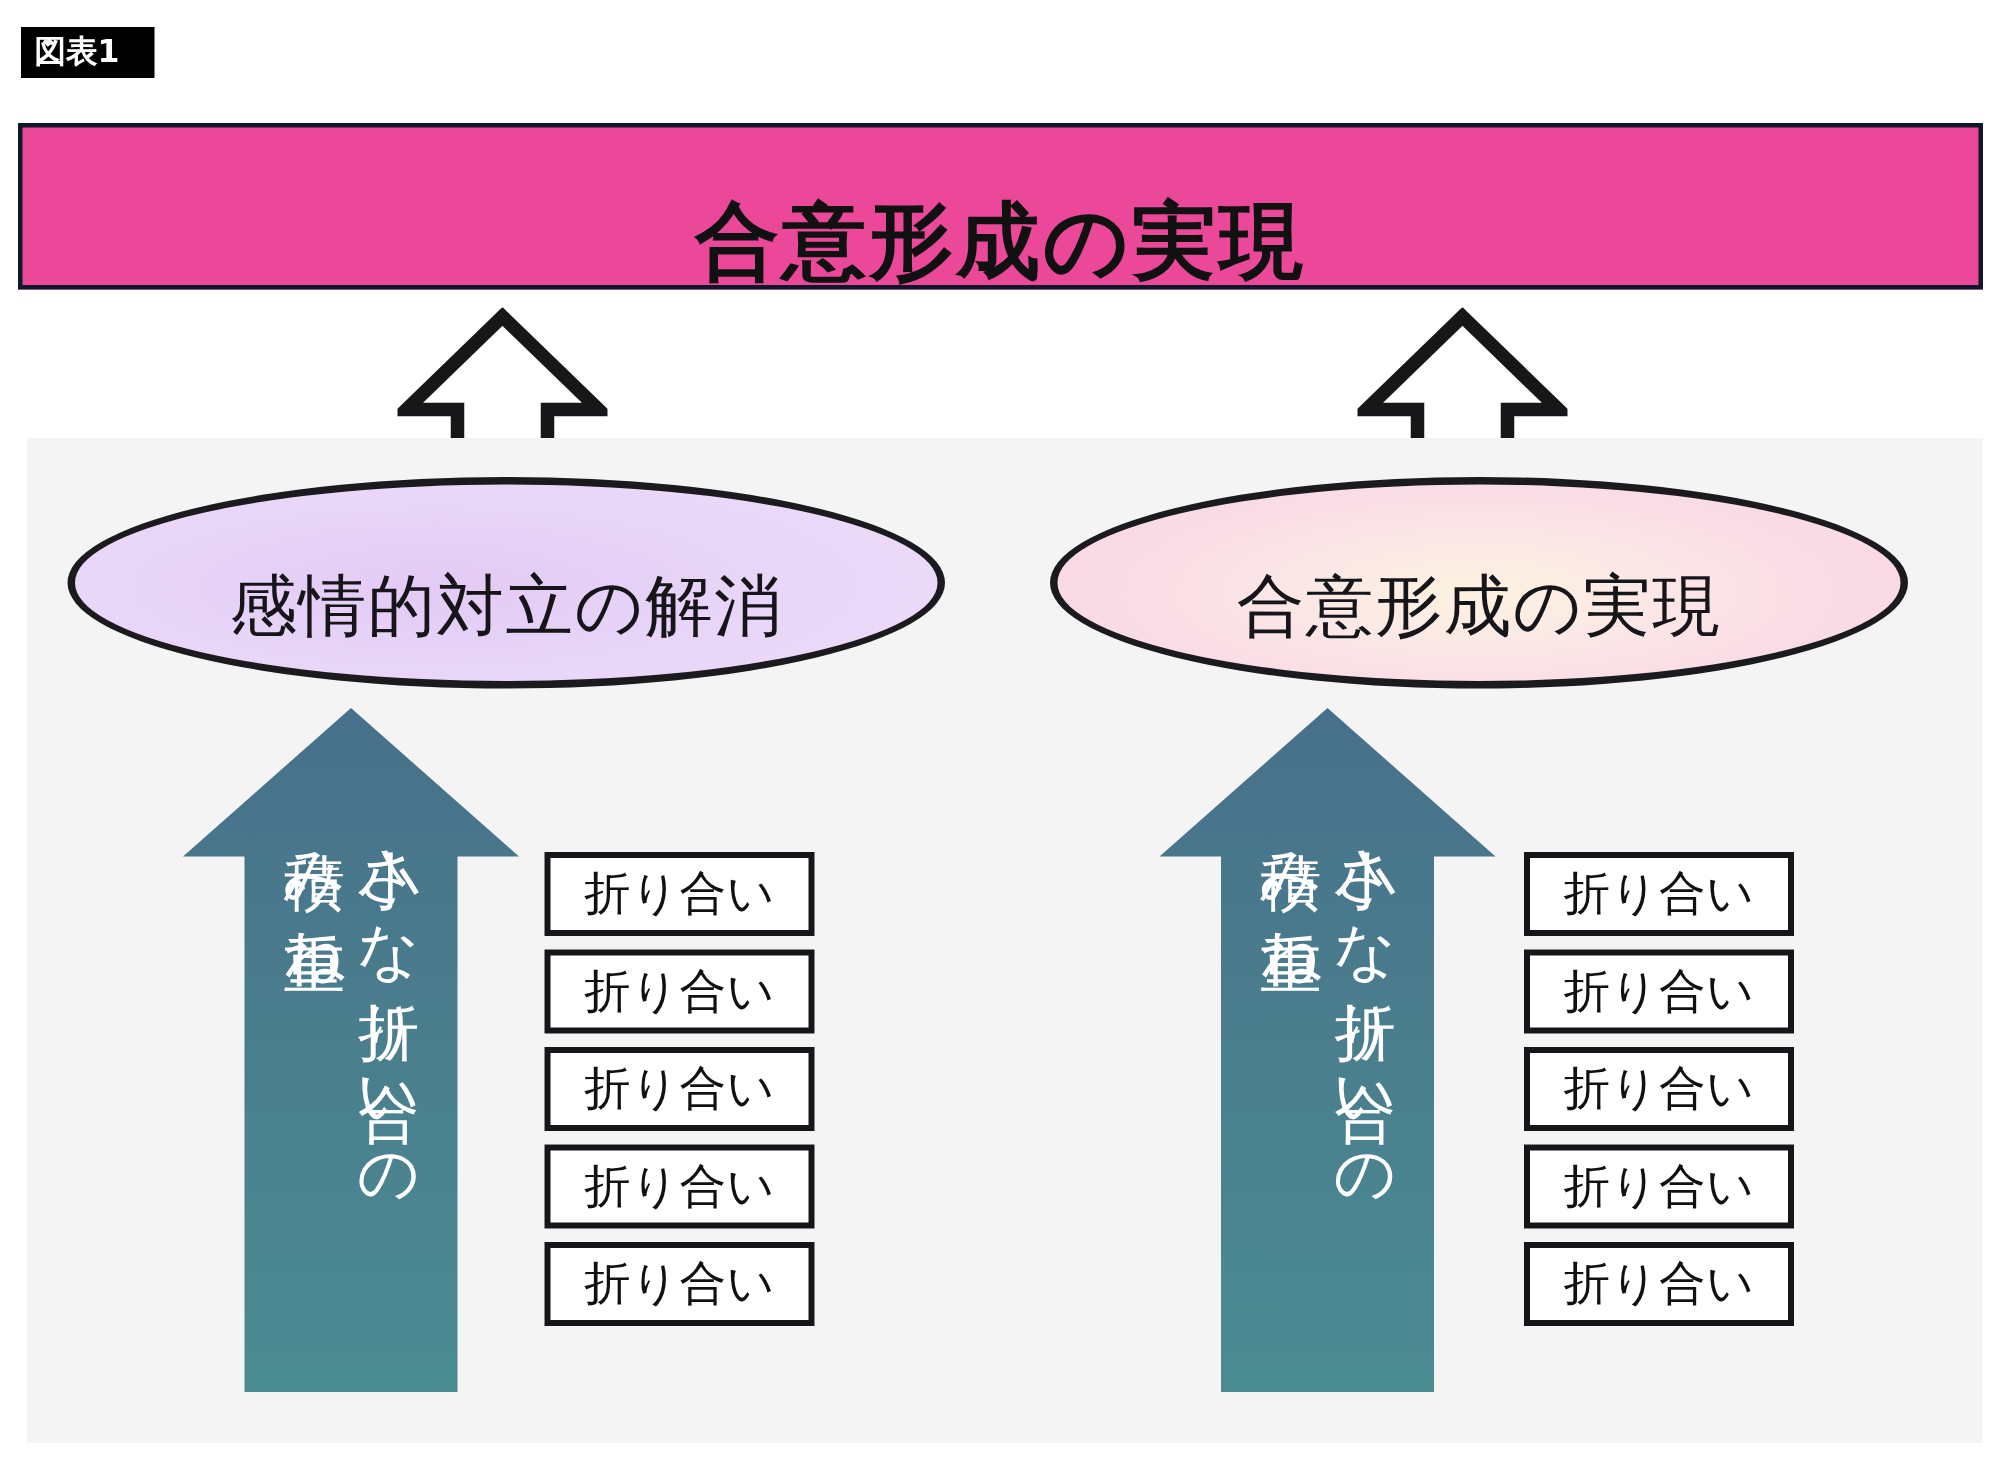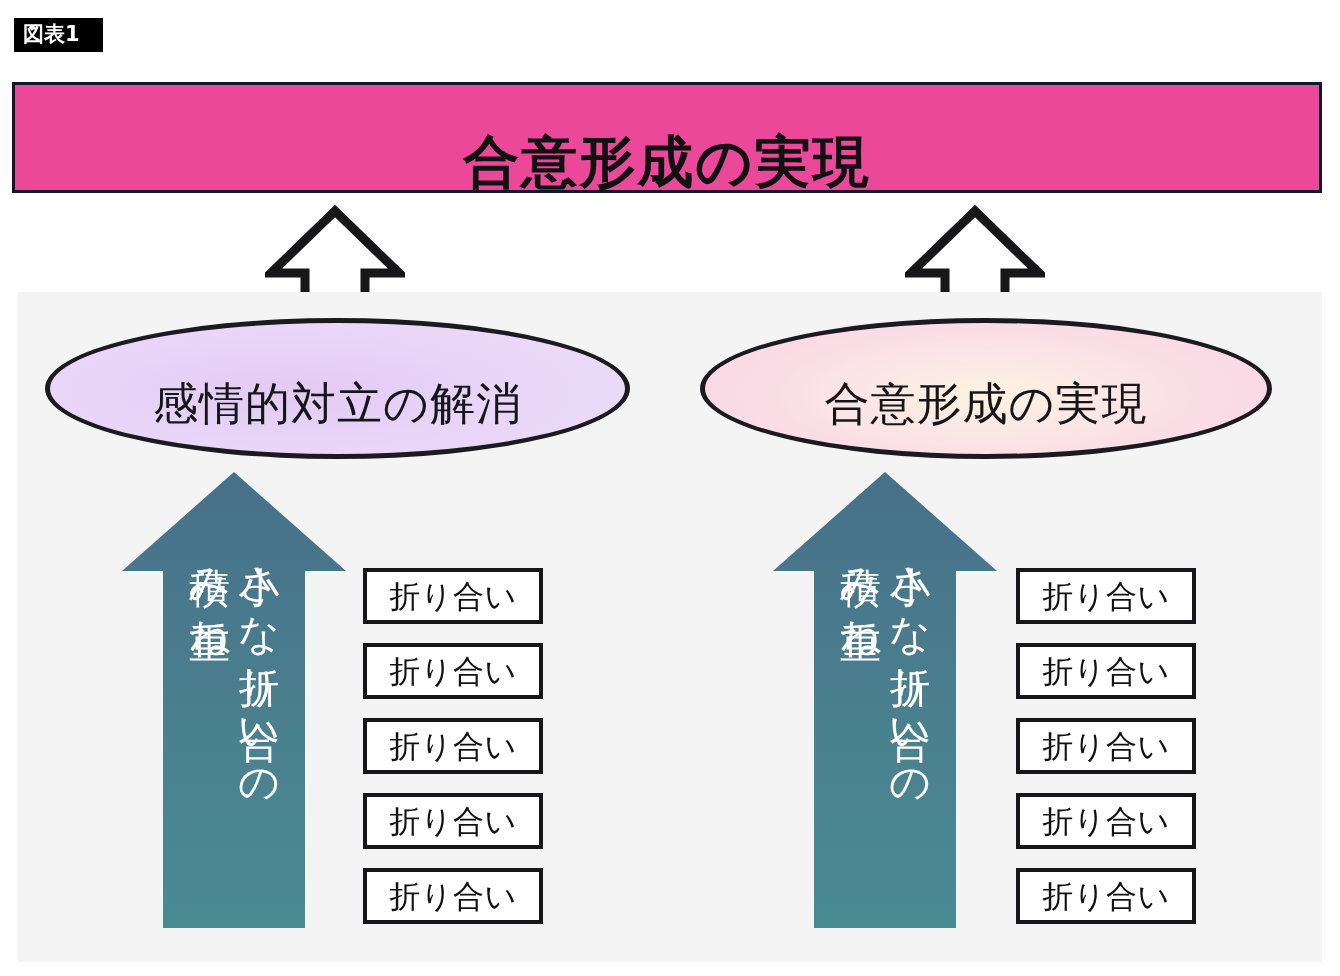--- a/index.html
+++ b/index.html
@@ -150,21 +150,21 @@
     font-family: "DejaVu Sans", "Liberation Sans", sans-serif;
   }
   .vtext .vcol.secondary { padding-top: 2px; }
 
   
   .compromise-stack {
     position: absolute;
     width: 180px;
     display: flex;
     flex-direction: column;
-    gap: 19px;
+    gap: 9px;
   }
   #compromise-stack-left  { left: 363px; top: 568px; }
   #compromise-stack-right { left: 1016px; top: 568px; }
   .compromise-box {
     box-sizing: border-box;
     width: 180px;
     height: 56px;
     background: #ffffff;
     border: 4px solid #16161a;
     display: flex;

